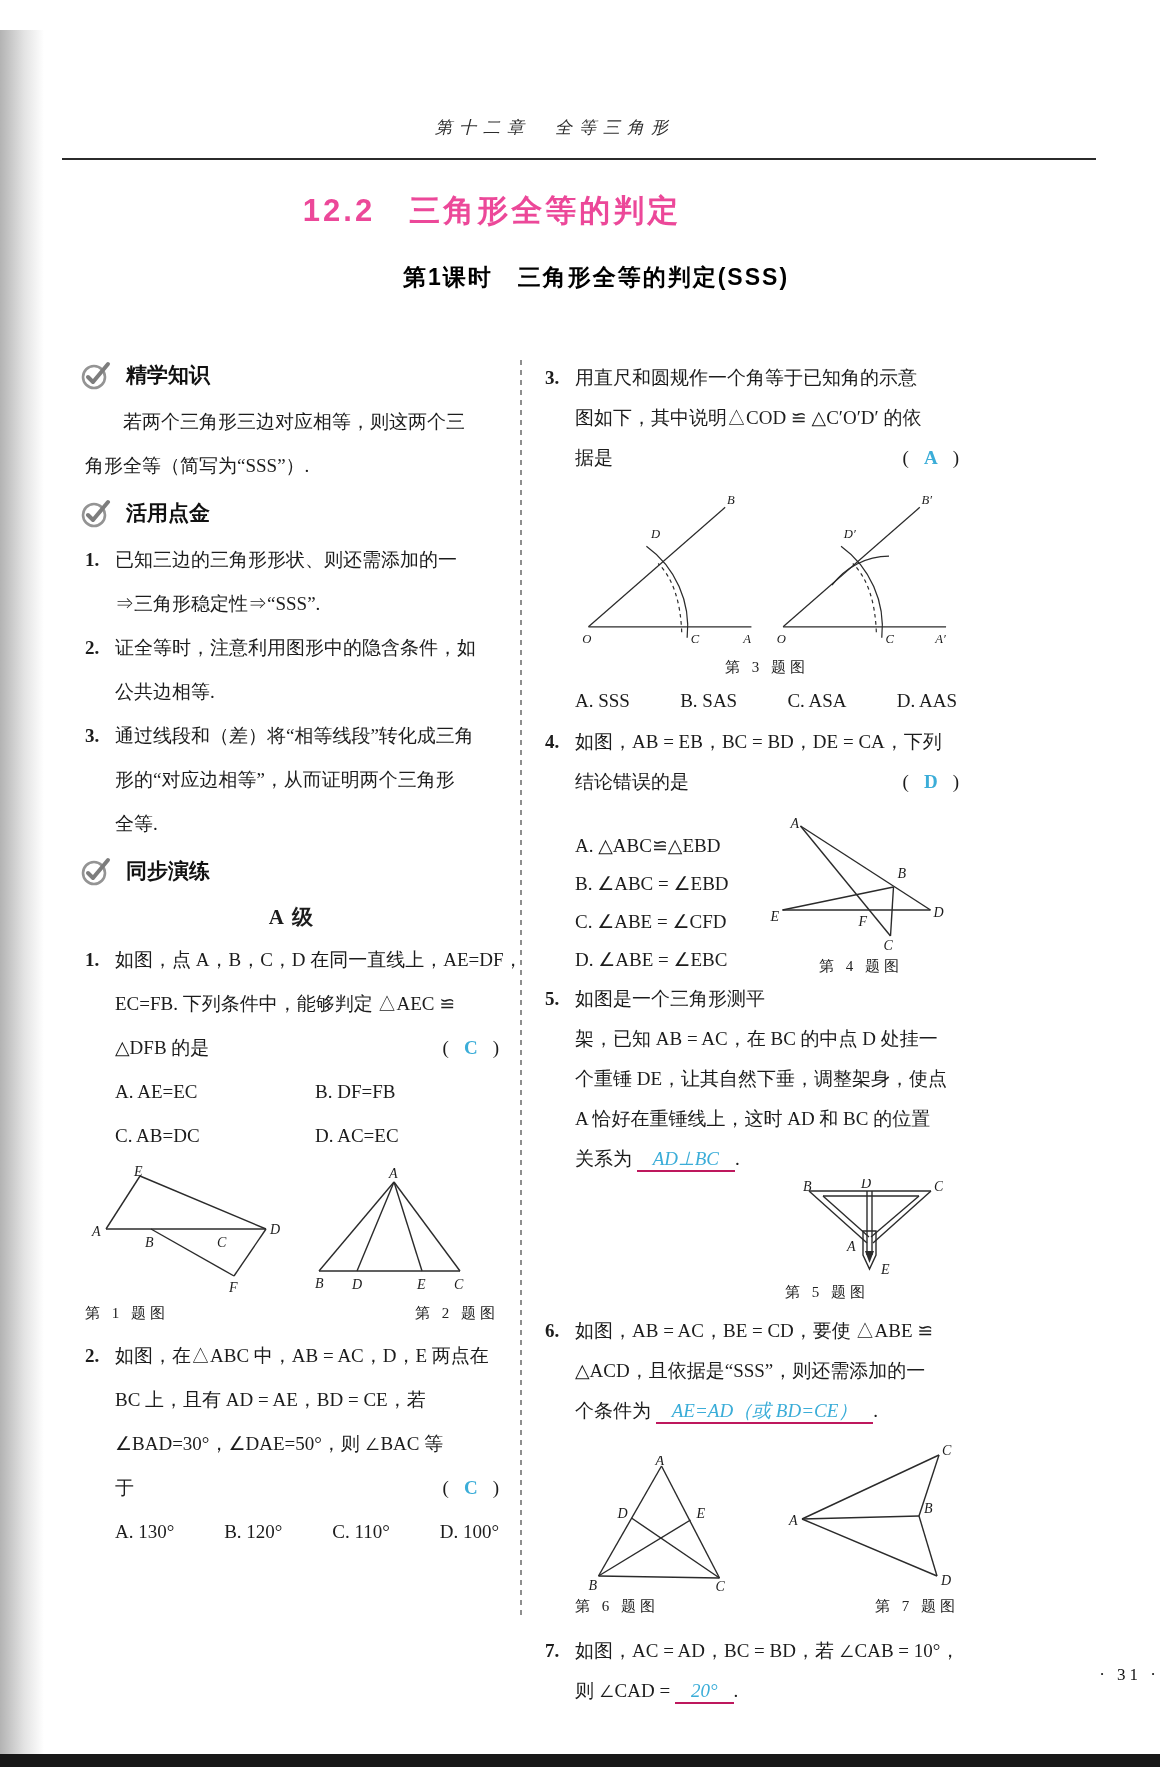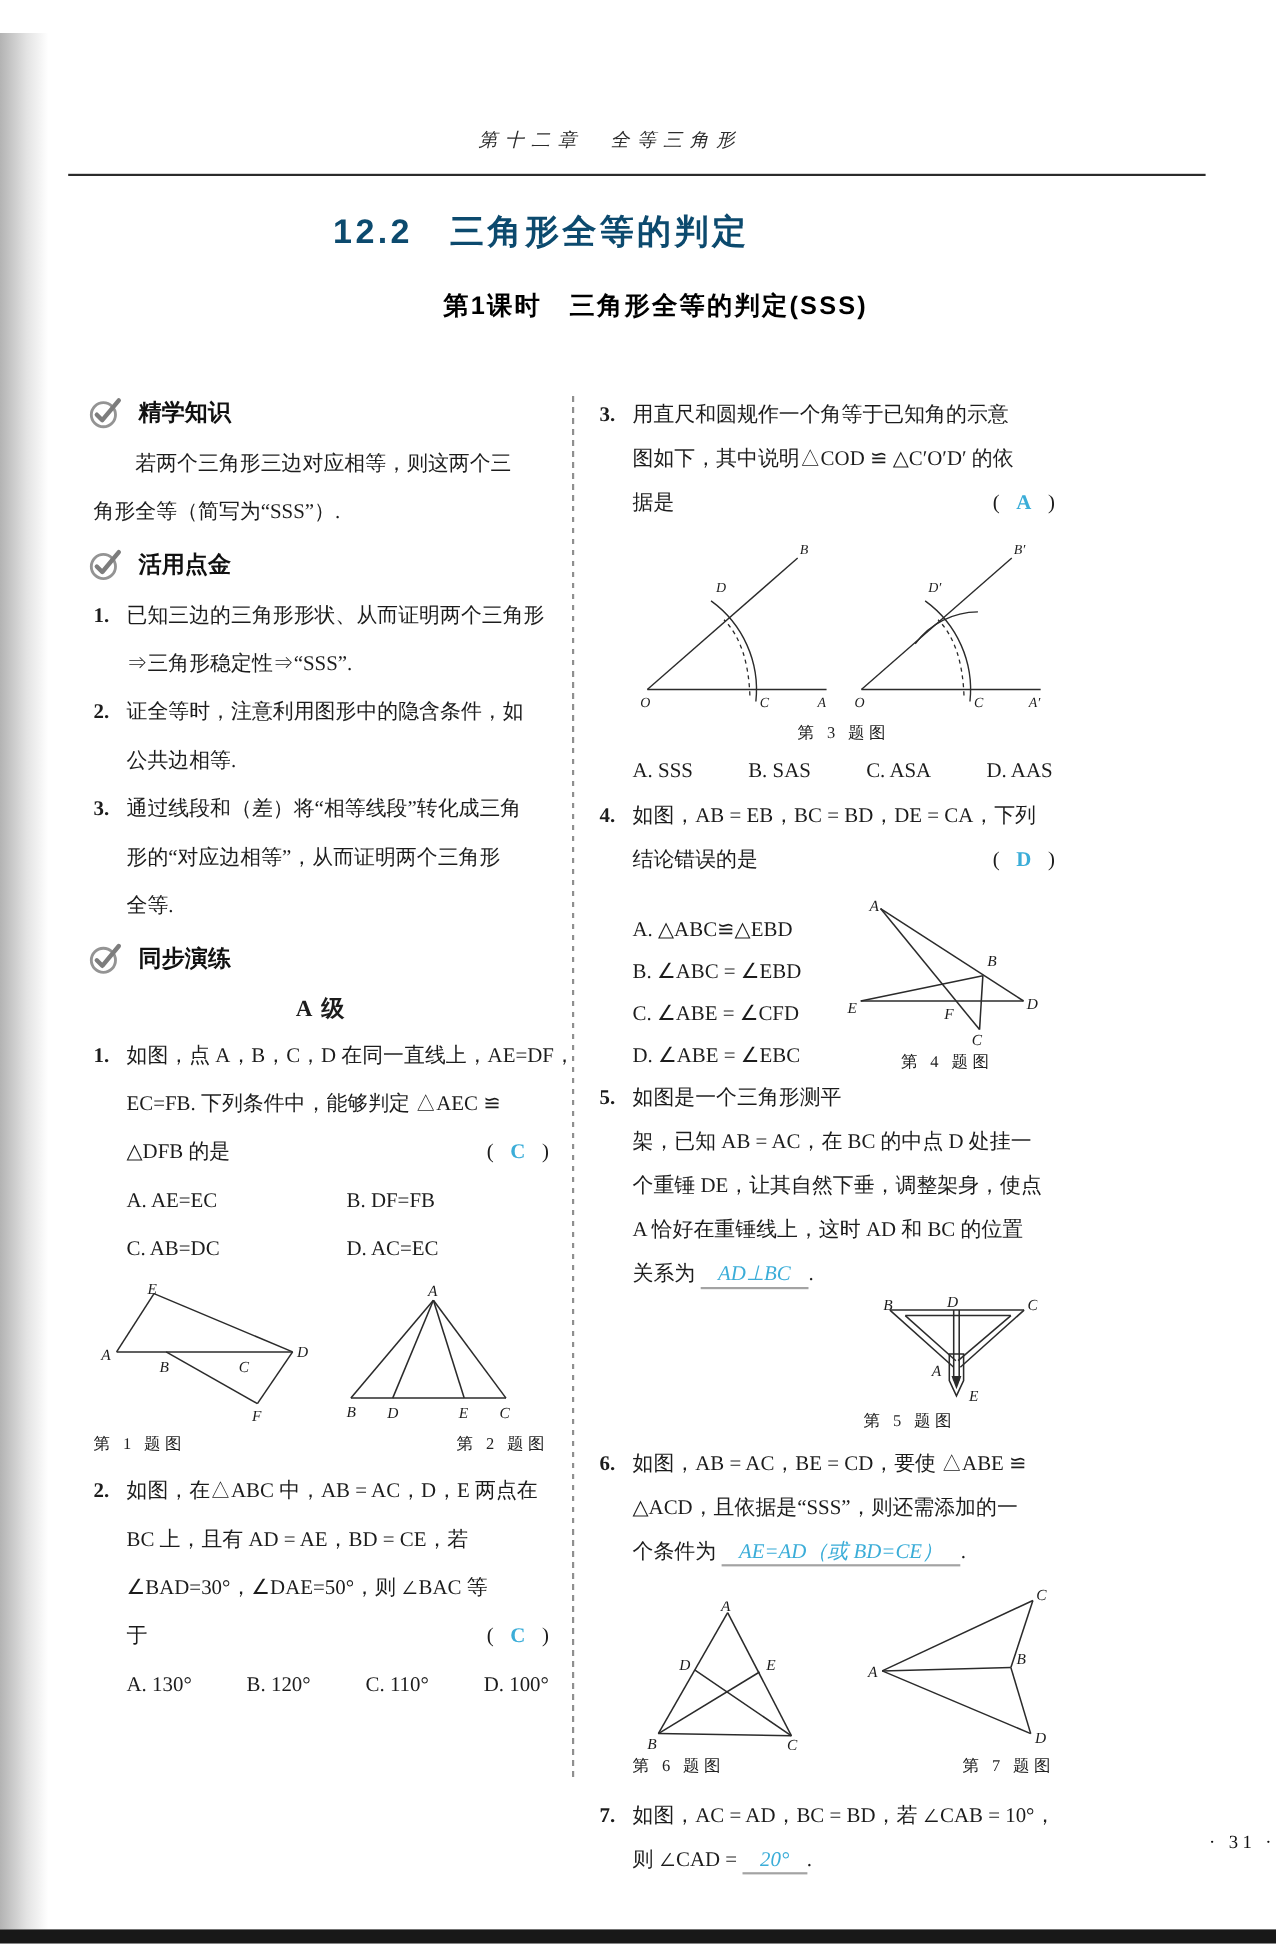--- a/index.html
+++ b/index.html
@@ -5,21 +5,21 @@
   html,body{margin:0;padding:0;}
   body{width:1160px;height:1767px;position:relative;background:#ffffff;
        font-family:"Liberation Serif",serif;color:#1c1c1c;overflow:hidden;}
   .edge-left{position:absolute;left:0;top:30px;width:44px;height:1724px;
        background:linear-gradient(to right,#b3b3b3 0%,#e3e3e3 55%,rgba(255,255,255,0) 100%);}
   .bottom-bar{position:absolute;left:0;bottom:0;width:1160px;height:13px;background:#181818;}
   .running-head{position:absolute;top:116px;left:0;width:1110px;text-align:center;
        font-size:17px;letter-spacing:7px;color:#2c2c2c;font-style:italic;}
   .head-rule{position:absolute;top:158px;left:62px;width:1034px;height:2px;background:#2b2b2b;}
   .page-title{position:absolute;top:190px;left:0;width:984px;text-align:center;
-       font-family:"Liberation Sans",sans-serif;font-weight:bold;font-size:31px;letter-spacing:3px;color:#0c4a6e;}
+       font-family:"Liberation Sans",sans-serif;font-weight:bold;font-size:31px;letter-spacing:3px;color:#ec4899;}
   .page-subtitle{position:absolute;top:262px;left:16px;width:1160px;text-align:center;
        font-family:"Liberation Sans",sans-serif;font-weight:bold;font-size:23px;letter-spacing:2px;color:#000;}
   .divider{position:absolute;left:520px;top:360px;width:2px;height:1256px;
        background:repeating-linear-gradient(to bottom,#8f8f8f 0 5px,rgba(255,255,255,0) 5px 10px);}
   .col{position:absolute;width:414px;font-size:19px;}
   .col-left{left:85px;top:352px;}
   .col-right{left:545px;top:358px;}
   .sec{display:flex;align-items:center;gap:11px;height:38px;margin:4px 0 6px -4px;
        font-family:"Liberation Sans",sans-serif;font-weight:bold;font-size:21px;color:#111;}
   .check-icon{width:34px;height:30px;flex:0 0 auto;}
@@ -37,21 +37,21 @@
   .optrow{display:flex;justify-content:space-between;height:44px;line-height:44px;}
   .col-right .optrow{height:42px;line-height:42px;padding-right:2px;}
   .optstack .ln{height:38px;line-height:38px;}
   .figrow{display:flex;justify-content:space-between;align-items:flex-end;padding:8px 2px 0 6px;}
   .caprow{display:flex;justify-content:space-between;height:30px;line-height:30px;
        font-size:15px;letter-spacing:4px;color:#222;}
   .capcenter{text-align:center;height:26px;line-height:26px;font-size:15px;letter-spacing:4px;color:#222;}
   .q4row{display:flex;align-items:flex-end;}
   .q4left{flex:1;}
   .q4fig{width:196px;text-align:center;padding-top:14px;}
-  .fill{color:#3badd8;border-bottom:2px solid #a3a3a3;padding:0 16px 1px 16px;font-style:italic;}
+  .fill{color:#3badd8;border-bottom:2px solid #be185d;padding:0 16px 1px 16px;font-style:italic;}
   .fig5wrap{padding-left:228px;}
   .fig67row{display:flex;justify-content:space-between;align-items:flex-end;padding:10px 0 0 4px;}
   .pageno{position:absolute;top:1665px;left:0;width:1160px;text-align:right;
        font-size:17px;letter-spacing:4px;color:#111;}
   svg{display:block;}
   svg text{font-family:"Liberation Serif",serif;font-style:italic;font-size:14px;fill:#1c1c1c;}
   svg .geo{stroke:#2b2b2b;stroke-width:1.4;fill:none;}
   svg .dash{stroke:#2b2b2b;stroke-width:1.3;fill:none;stroke-dasharray:4 4;}
   .mt6{margin-top:6px;}.mt10{margin-top:10px;}
 </style>
@@ -85,21 +85,21 @@
   <div class="sec mt6">
     <svg class="check-icon" viewBox="0 0 34 30">
       <circle cx="13" cy="17" r="11" fill="none" stroke="#949494" stroke-width="2.6"></circle>
       <path d="M7 17 L12 22 L27 4" fill="none" stroke="#7d7d7d" stroke-width="4" stroke-linecap="round" stroke-linejoin="round"></path>
     </svg>
     <span>活用点金</span>
   </div>
 
   <div class="item">
     <span class="no">1.</span>
-    <div class="ln">已知三边的三角形形状、从而证明两个三角形</div>
+    <div class="ln">已知三边的三角形形状、则还需添加的一</div>
     <div class="ln">⇒三角形稳定性⇒“SSS”.</div>
   </div>
   <div class="item">
     <span class="no">2.</span>
     <div class="ln">证全等时，注意利用图形中的隐含条件，如</div>
     <div class="ln">公共边相等.</div>
   </div>
   <div class="item">
     <span class="no">3.</span>
     <div class="ln">通过线段和（差）将“相等线段”转化成三角</div>

